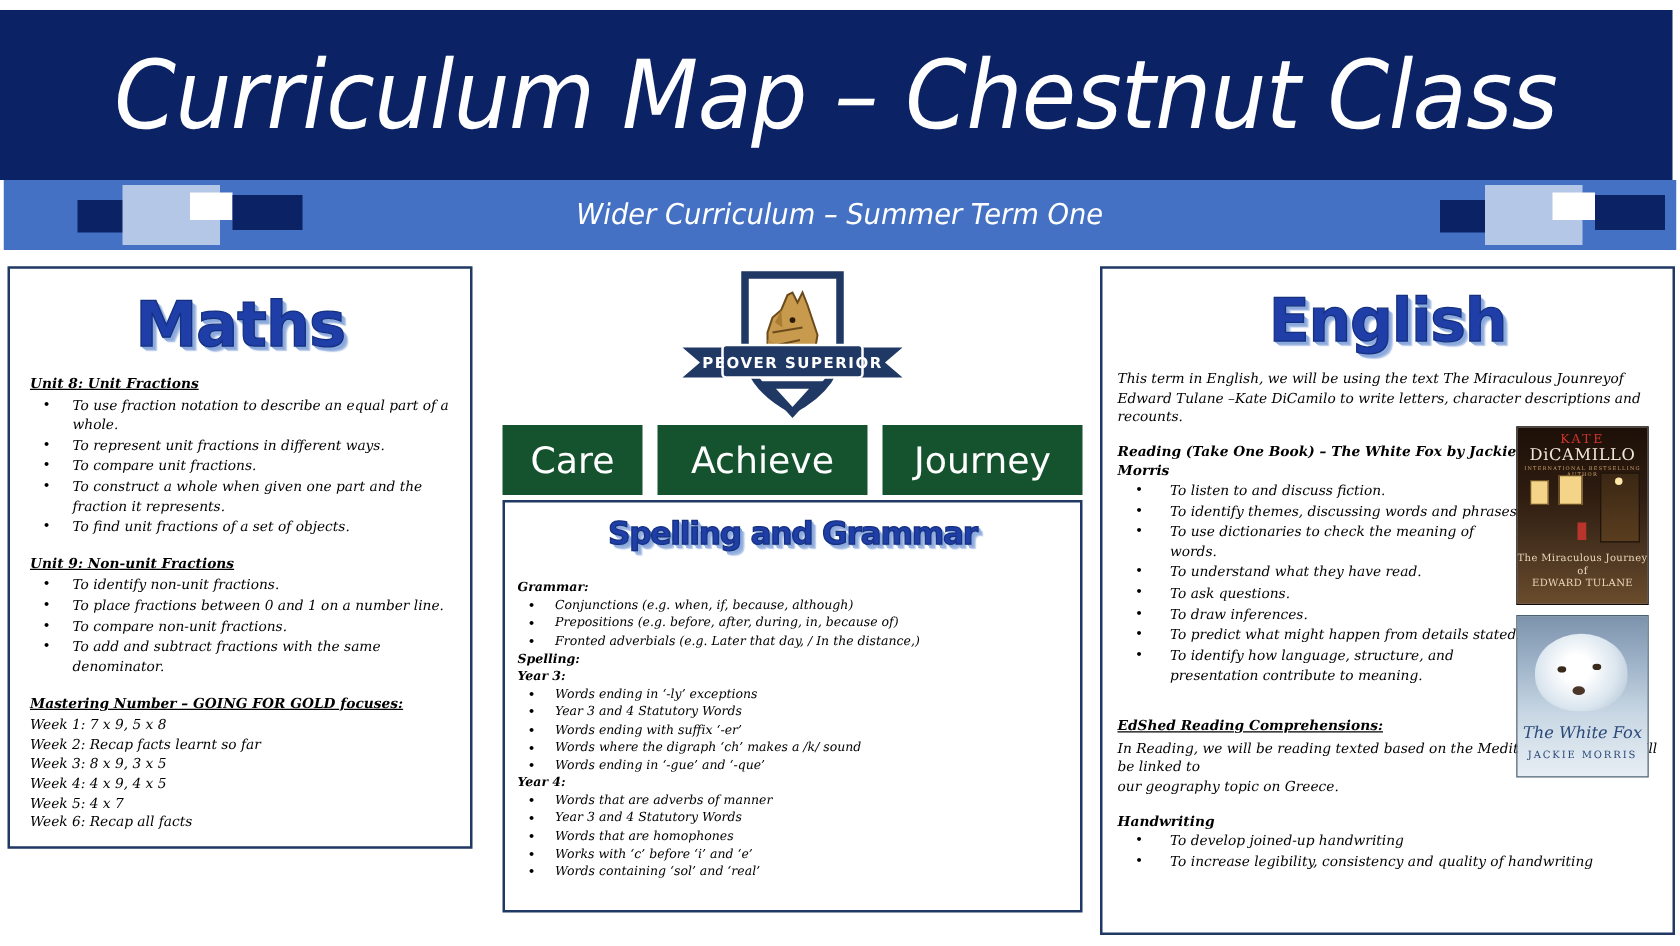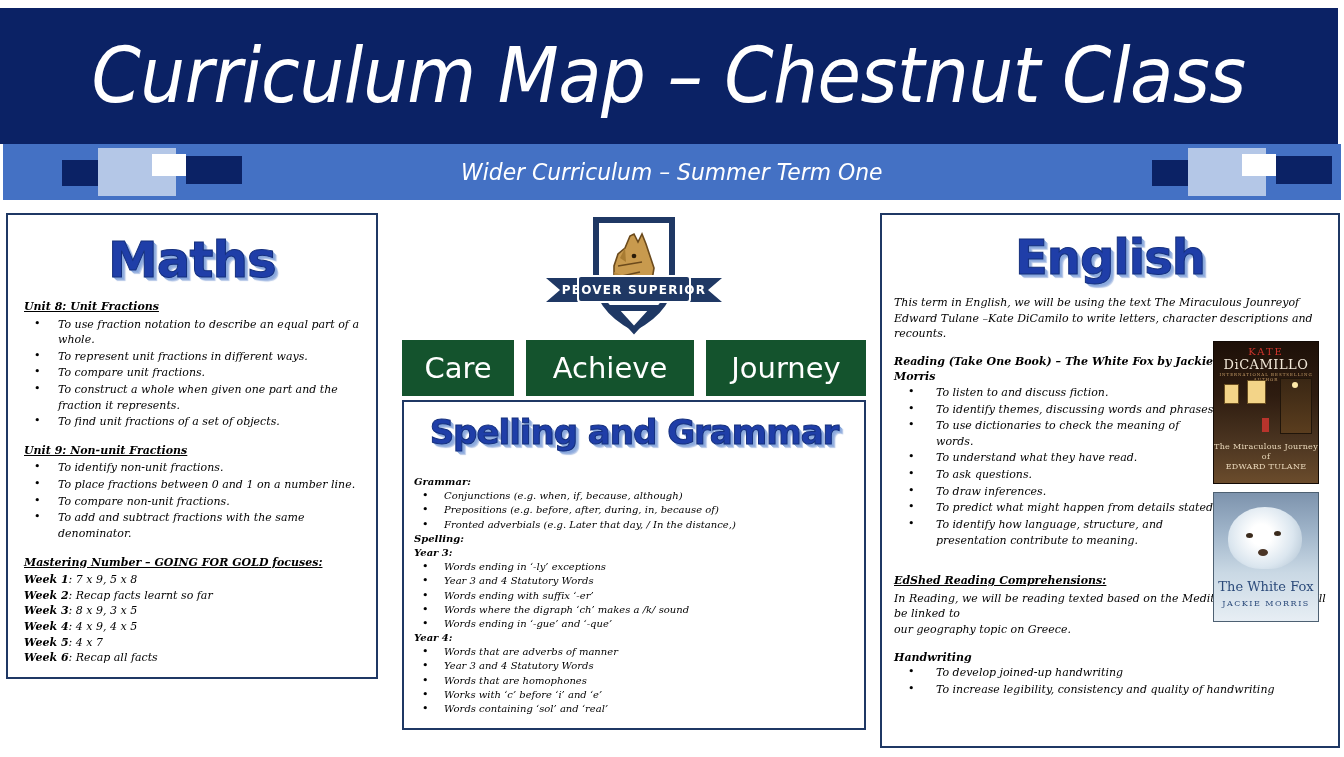--- a/index.html
+++ b/index.html
@@ -108,21 +108,21 @@
     letter-spacing: -1px;
     text-shadow:
       1px 1px 0 #8aa9dd,
       2px 2px 0 #8aa9dd,
       3px 3px 0 #9ab3e0,
       4px 4px 1px #b6c8e8;
     -webkit-text-stroke: 1px #15307e;
   }
   #maths-title   { font-size: 50px; margin: 16px 0 10px 0; }
   #english-title { font-size: 48px; margin: 14px 0 10px 0; }
-  #sg-title      { font-size: 34px; margin: 10px 0 6px 0; }
+  #sg-title      { font-size: 25px; margin: 10px 0 6px 0; }
 
   
   .body-text {
     font-family: "DejaVu Serif", serif;
     font-style: italic;
     color: #000000;
     font-size: 11px;
     line-height: 1.42;
   }
   .sec-head {
@@ -149,21 +149,21 @@
     top: -1px;
     font-style: normal;
     font-size: 11px;
   }
   ul.b.tight li { padding-left: 28px; }
   ul.b.tight li::before { left: 6px; }
   .gap { height: 12px; }
 
   .maths-body { padding: 0 14px 0 16px; }
   .week-line { display: block; margin: 0; }
-  .week-line b { font-weight: bold; text-align: right; }
+  .week-line b { font-weight: normal; text-align: right; }
 
   .sg-body { padding: 0 12px 0 10px; font-size: 10px; margin-top: 23px; }
   .sg-body ul.b li { padding-left: 30px; margin-bottom: 0px; }
   .sg-body ul.b li::before { left: 8px; }
 
   
   #crest {
     position: absolute;
     left: 528px;
     top: 216px;
@@ -256,21 +256,21 @@
   }
   #book-fox .eye {
     position: absolute; width: 7px; height: 5px; background: #3a2a1c; border-radius: 50%;
   }
   #book-fox .eye.l { left: 32px; top: 40px; }
   #book-fox .eye.r { left: 60px; top: 38px; }
   #book-fox .nose {
     position: absolute; left: 44px; top: 56px; width: 10px; height: 7px;
     background: #4a3526; border-radius: 50%;
   }
-  #book-fox .bk-t2 { top: 86px;  font-size: 13px; color: #2b4a7a; }
+  #book-fox .bk-t2 { top: 86px;  font-size: 13px; color: #2b4a7a; font-style: italic; }
   #book-fox .bk-t3 { top: 106px; font-size: 8px;  color: #2b4a7a; letter-spacing: 1.5px; }
 </style>
 </head>
 <body>
 
 <div id="page">
 
   <div class="header-wrap">
 
     <div class="title-bar">

